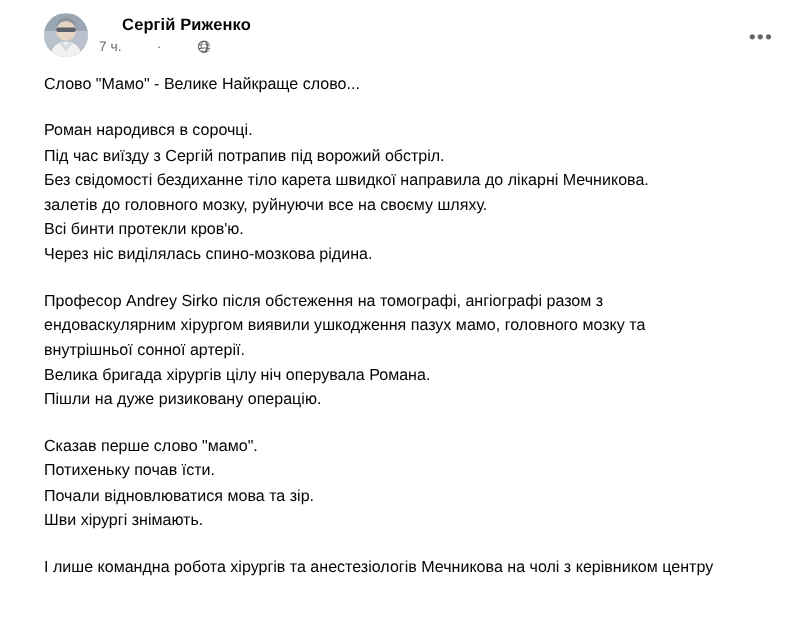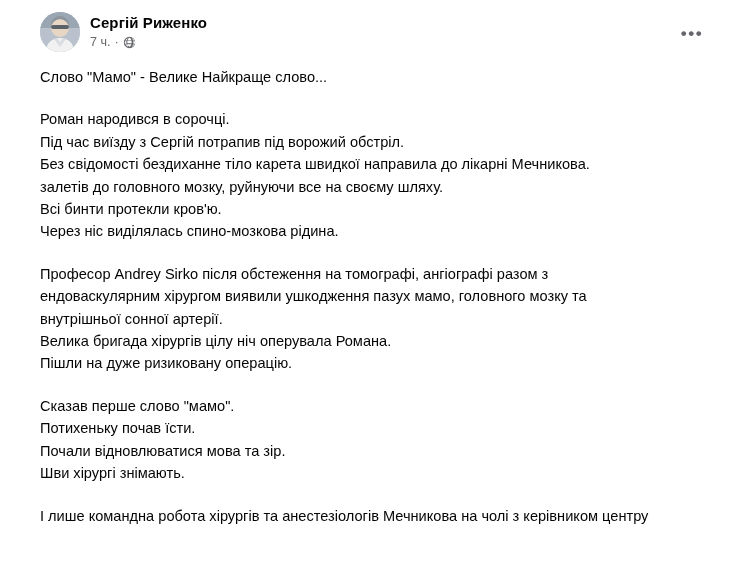--- a/index.html
+++ b/index.html
@@ -49,28 +49,30 @@
     flex-direction: column;
     justify-content: center;
     padding-top: 1px;
   }
   .author-name {
     font-size: 15px;
     font-weight: bold;
     color: #050505;
     line-height: 19px;
     letter-spacing: 0.1px;
+    margin-left: 21px;
   }
   .meta-row {
     display: flex;
     align-items: center;
     margin-top: 2px;
     font-size: 12.5px;
     color: #65676b;
     line-height: 16px;
+    gap: 28px;
   }
   .meta-sep {
     margin: 0 4px;
     color: #65676b;
   }
   .globe-icon {
     display: inline-flex;
     align-items: center;
     width: 13px;
     height: 13px;

